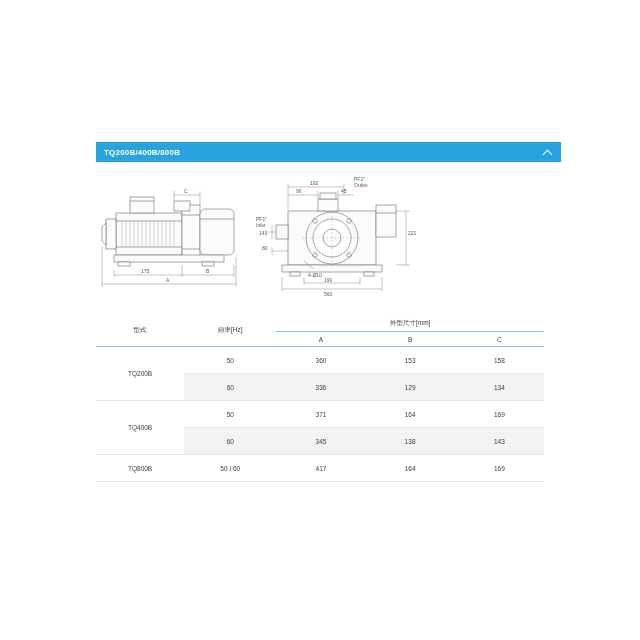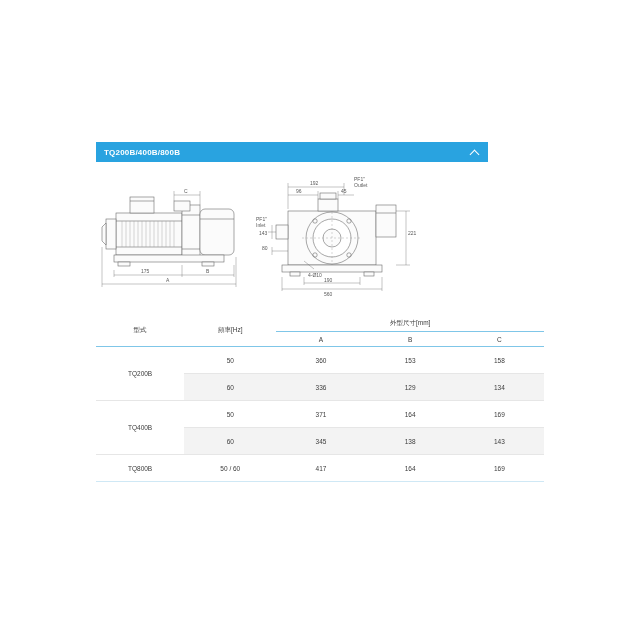--- a/index.html
+++ b/index.html
@@ -18,21 +18,21 @@
     position: relative;
     width: 640px;
     height: 640px;
     background: #ffffff;
   }
   
   .header-bar {
     position: absolute;
     left: 96px;
     top: 142px;
-    width: 392px;
+    width: 465px;
     height: 20px;
     background: #29a3e0;
     display: flex;
     align-items: center;
     justify-content: space-between;
     padding: 0 8px;
     box-sizing: border-box;
   }
   .header-title {
     color: #ffffff;

